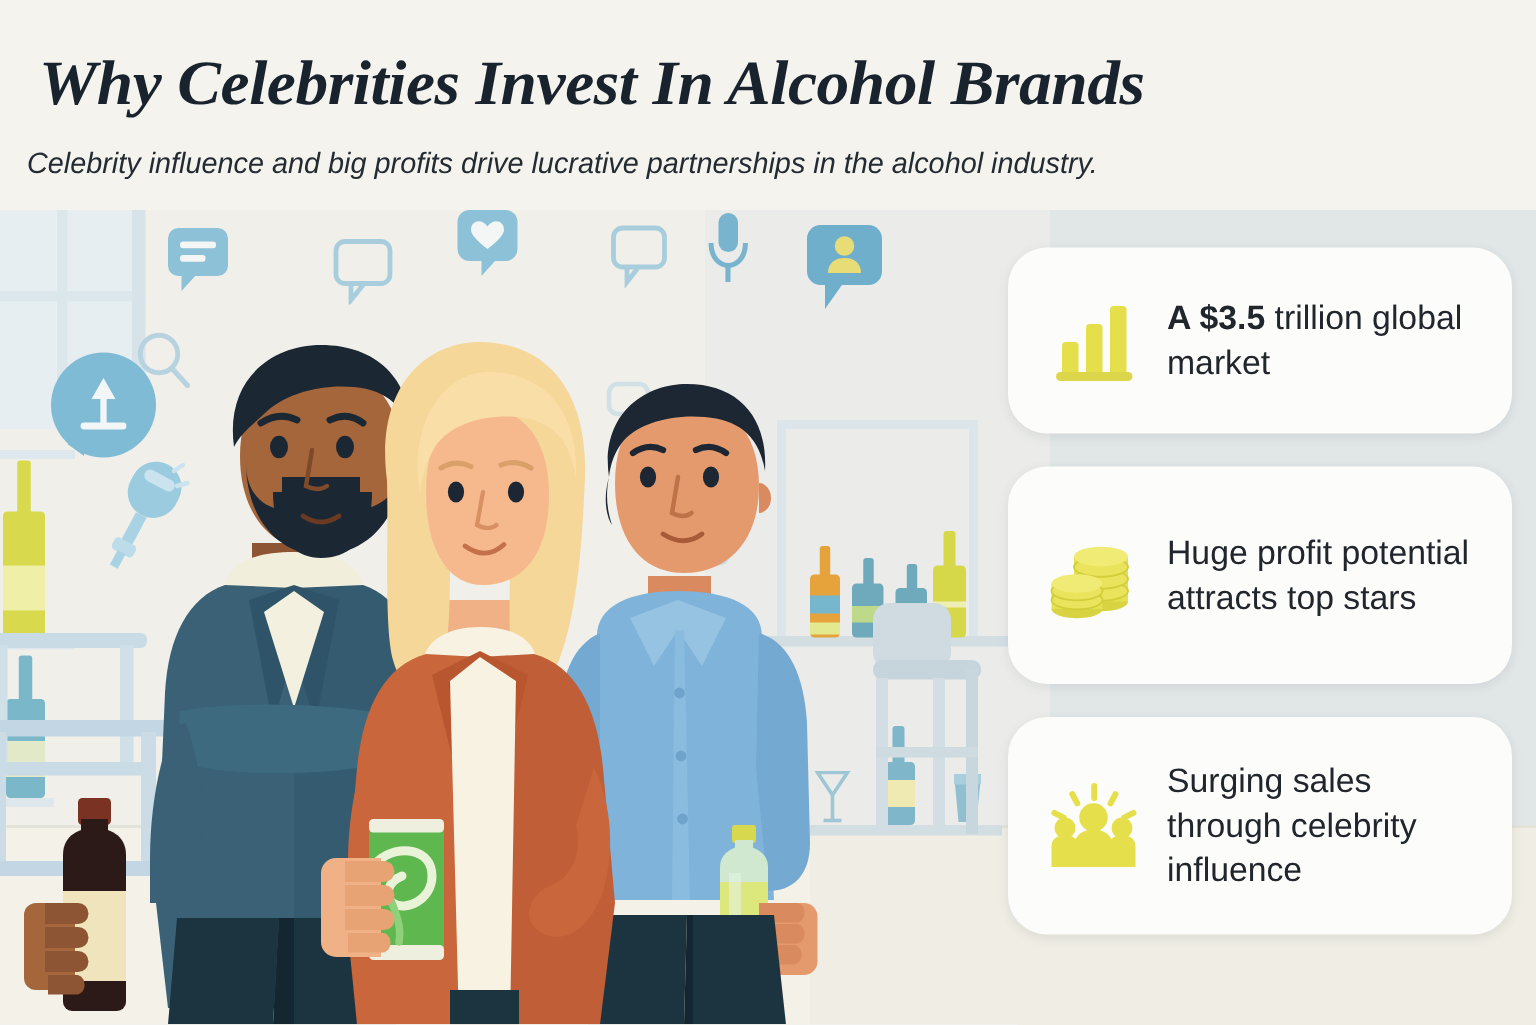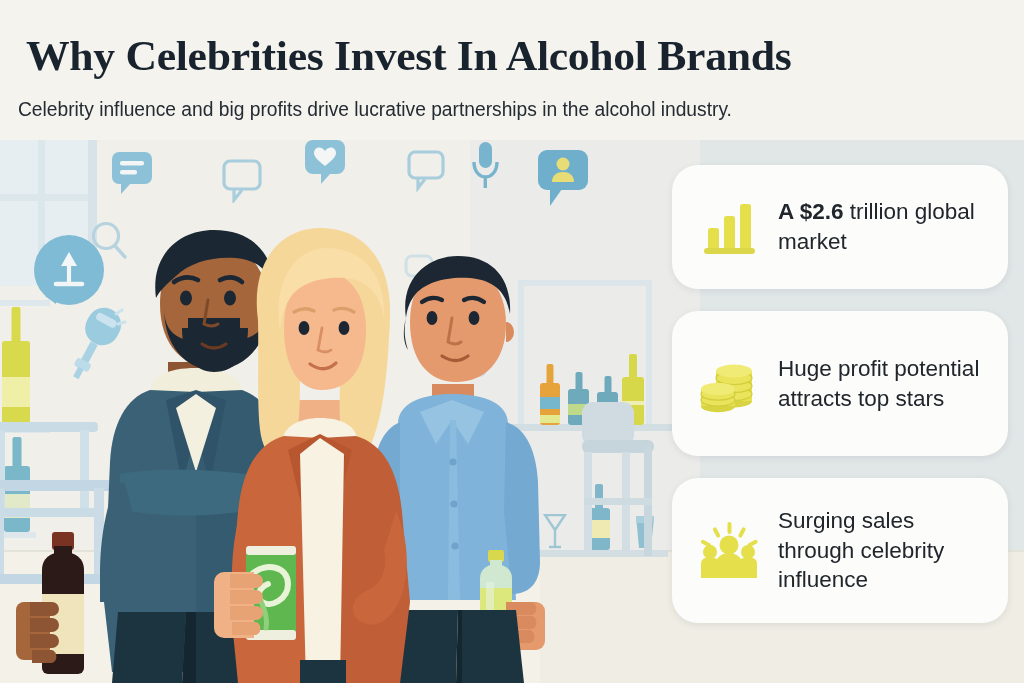--- a/index.html
+++ b/index.html
@@ -5,21 +5,21 @@
   * { margin:0; padding:0; box-sizing:border-box; }
   html,body { width:1024px; height:683px; overflow:hidden; }
   body {
     font-family: "Liberation Sans", sans-serif;
     background:#F4F3EE;
     position:relative;
   }
   #stage { position:absolute; inset:0; width:1024px; height:683px; overflow:hidden; background:#F4F3EE; }
 
   
-  .header { position:absolute; left:0; top:0; width:1024px; height:140px; background:#F4F3EE; z-index:40; }
+  .header { position:absolute; left:0; top:0; width:1024px; height:140px; background:#F4F3EE; z-index:40;font-style:italic; }
   .title {
     position:absolute; left:26px; top:35px;
     font-family:"Liberation Serif", serif;
     font-weight:bold; font-size:42px; line-height:1;
     color:#19232E; letter-spacing:-0.3px;
     white-space:nowrap;
     transform:scaleX(1.04); transform-origin:left center;
   }
   .subtitle {
     position:absolute; left:18px; top:98px;
@@ -489,21 +489,21 @@
     <div class="card card1">
       <div class="card-icon">
         <svg width="62" height="62" viewBox="0 0 62 62">
           <rect x="10" y="32" width="11" height="22" rx="2.5" fill="#E4DF4B"></rect>
           <rect x="26" y="20" width="11" height="34" rx="2.5" fill="#E4DF4B"></rect>
           <rect x="42" y="8" width="11" height="46" rx="2.5" fill="#E4DF4B"></rect>
           <rect x="6" y="52" width="51" height="6" rx="3" fill="#DCD74A"></rect>
         </svg>
       </div>
       <div class="card-text">
-        <span class="b">A $2.6</span><span> trillion global market</span>
+        <span class="b">A $3.5</span><span> trillion global market</span>
       </div>
     </div>
 
     <div class="card card3">
       <div class="card-icon">
         <svg width="62" height="62" viewBox="0 0 62 62">
           <g>
             <ellipse cx="36" cy="48" rx="18" ry="6.5" fill="#D8D340"></ellipse>
             <rect x="18" y="18" width="36" height="30" fill="#E6E152"></rect>
             <ellipse cx="36" cy="41" rx="18" ry="6.5" fill="#E9E45C" stroke="#D2CD3B" stroke-width="1.2"></ellipse>

